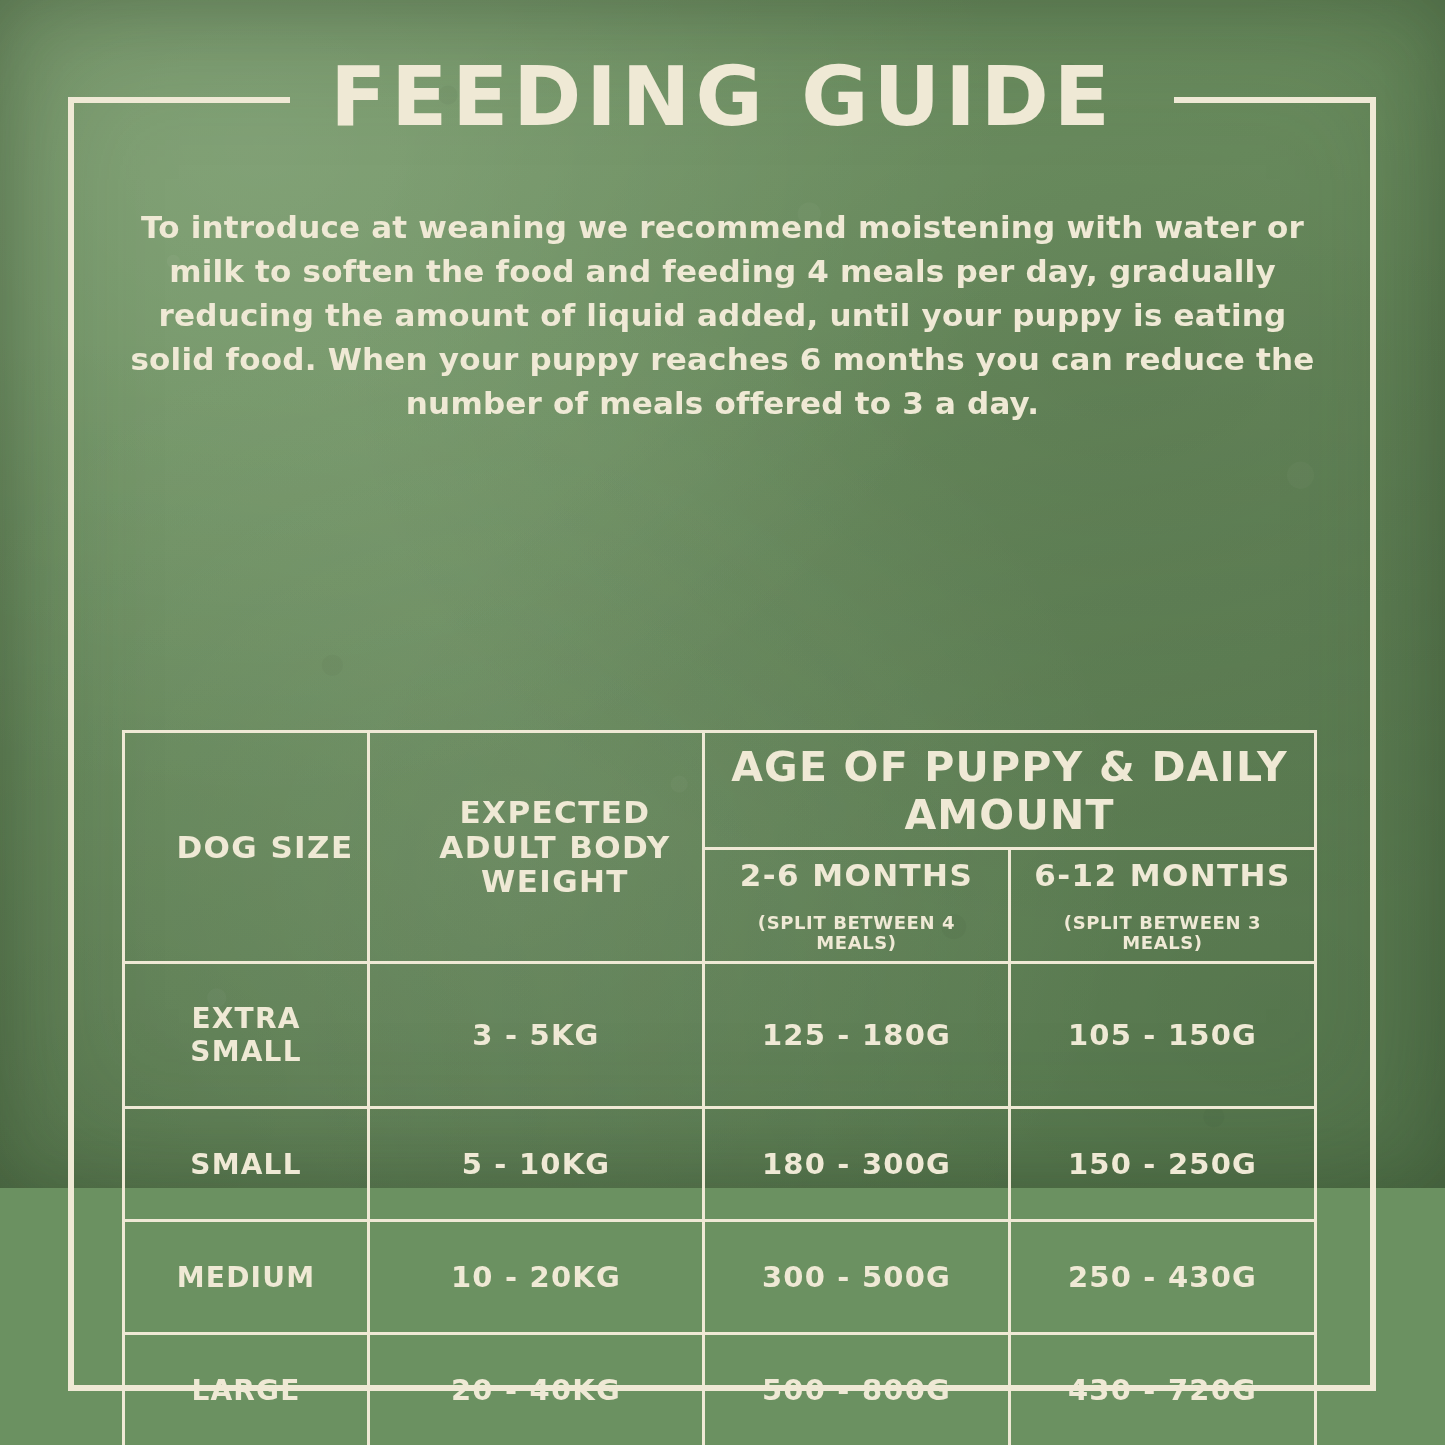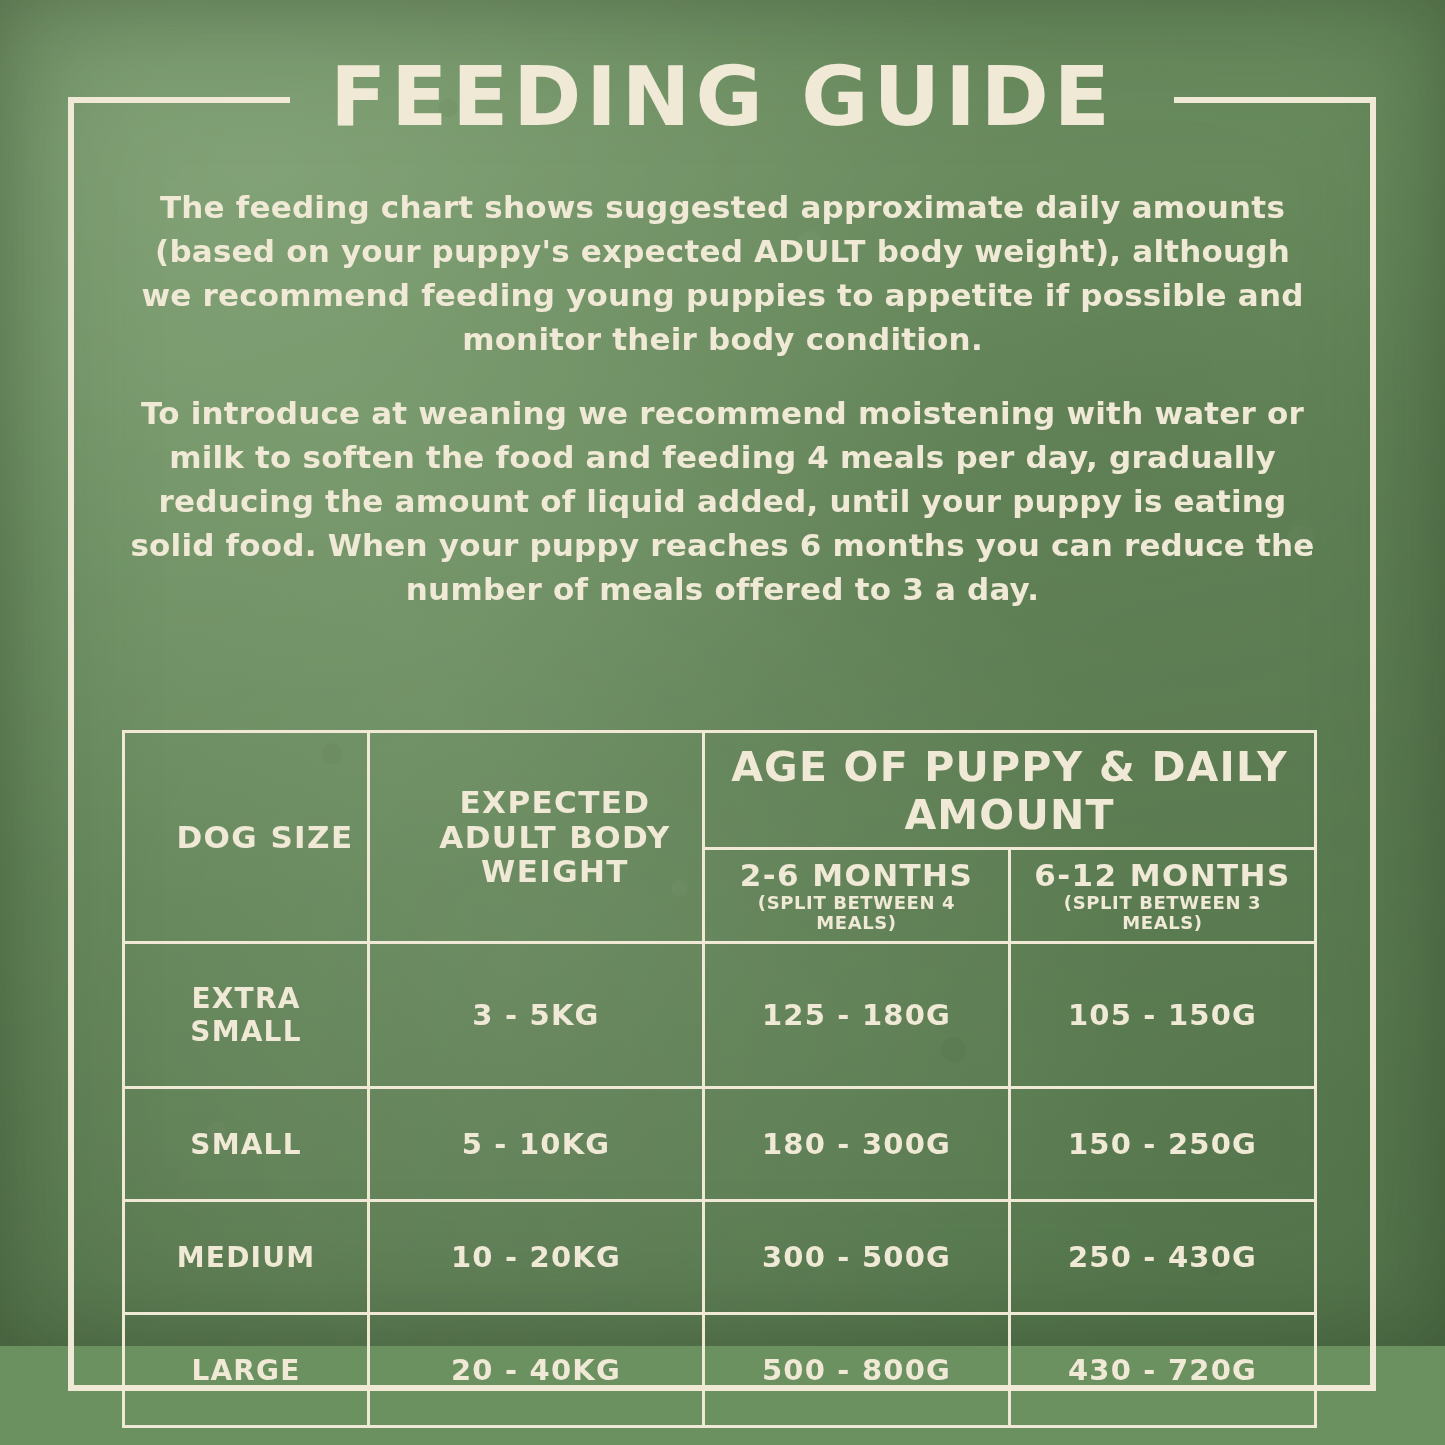--- a/index.html
+++ b/index.html
@@ -10,21 +10,21 @@
     width: 1445px;
     height: 1445px;
     font-family: "DejaVu Sans", sans-serif;
     background: #6b9161;
     overflow: hidden;
   }
 
   .poster {
     position: relative;
     width: 1445px;
-    height: 1346px;
+    height: 1188px;
     box-sizing: border-box;
     background:
       radial-gradient(ellipse at 18% 12%, rgba(255,255,255,0.10) 0%, rgba(255,255,255,0) 45%),
       radial-gradient(ellipse at 78% 30%, rgba(0,0,0,0.10) 0%, rgba(0,0,0,0) 50%),
       radial-gradient(ellipse at 35% 72%, rgba(255,255,255,0.07) 0%, rgba(255,255,255,0) 48%),
       radial-gradient(ellipse at 88% 85%, rgba(0,0,0,0.12) 0%, rgba(0,0,0,0) 55%),
       radial-gradient(ellipse at 8% 92%, rgba(0,0,0,0.10) 0%, rgba(0,0,0,0) 50%),
       linear-gradient(160deg, #779a6a 0%, #6e9262 35%, #678b5c 65%, #5f8456 100%);
   }
 
@@ -153,21 +153,21 @@
     font-size: 31px;
     letter-spacing: 1.4px;
     line-height: 1.12;
     padding: 8px 10px;
     text-transform: uppercase;
   }
   .hdr-sub {
     display: block;
     font-size: 18px;
     letter-spacing: 0.6px;
-    margin-top: 0;
+    margin-top: 20px;
     text-transform: uppercase;
   }
   .rowcell {
     font-size: 29px;
     letter-spacing: 1.2px;
     padding: 38px 6px;
     text-transform: uppercase;
   }
   .rowcell.label { font-size: 28px; }
   .no-bottom { border-bottom: none !important; padding-left: 48px; }
@@ -179,21 +179,20 @@
   <div class="texture"></div>
   <div class="vignette"></div>
 
   <div class="frame"></div>
   <div class="frame-top-left"></div>
   <div class="frame-top-right"></div>
 
   <div class="title">FEEDING GUIDE</div>
 
   <div class="content">
-    <p class="para p1">The feeding chart shows suggested approximate daily amounts (based on your puppy's expected ADULT body weight), although we recommend feeding young puppies to appetite if possible and monitor their body condition.</p>
     <p class="para p2">To introduce at weaning we recommend moistening with water or milk to soften the food and feeding 4 meals per day, gradually reducing the amount of liquid added, until your puppy is eating solid food. When your puppy reaches 6 months you can reduce the number of meals offered to 3 a day.</p>
   </div>
 
   <div class="table-wrap">
     <table class="feeding">
       <colgroup>
         <col class="col-size">
         <col class="col-weight">
         <col class="col-age">
         <col class="col-age">

